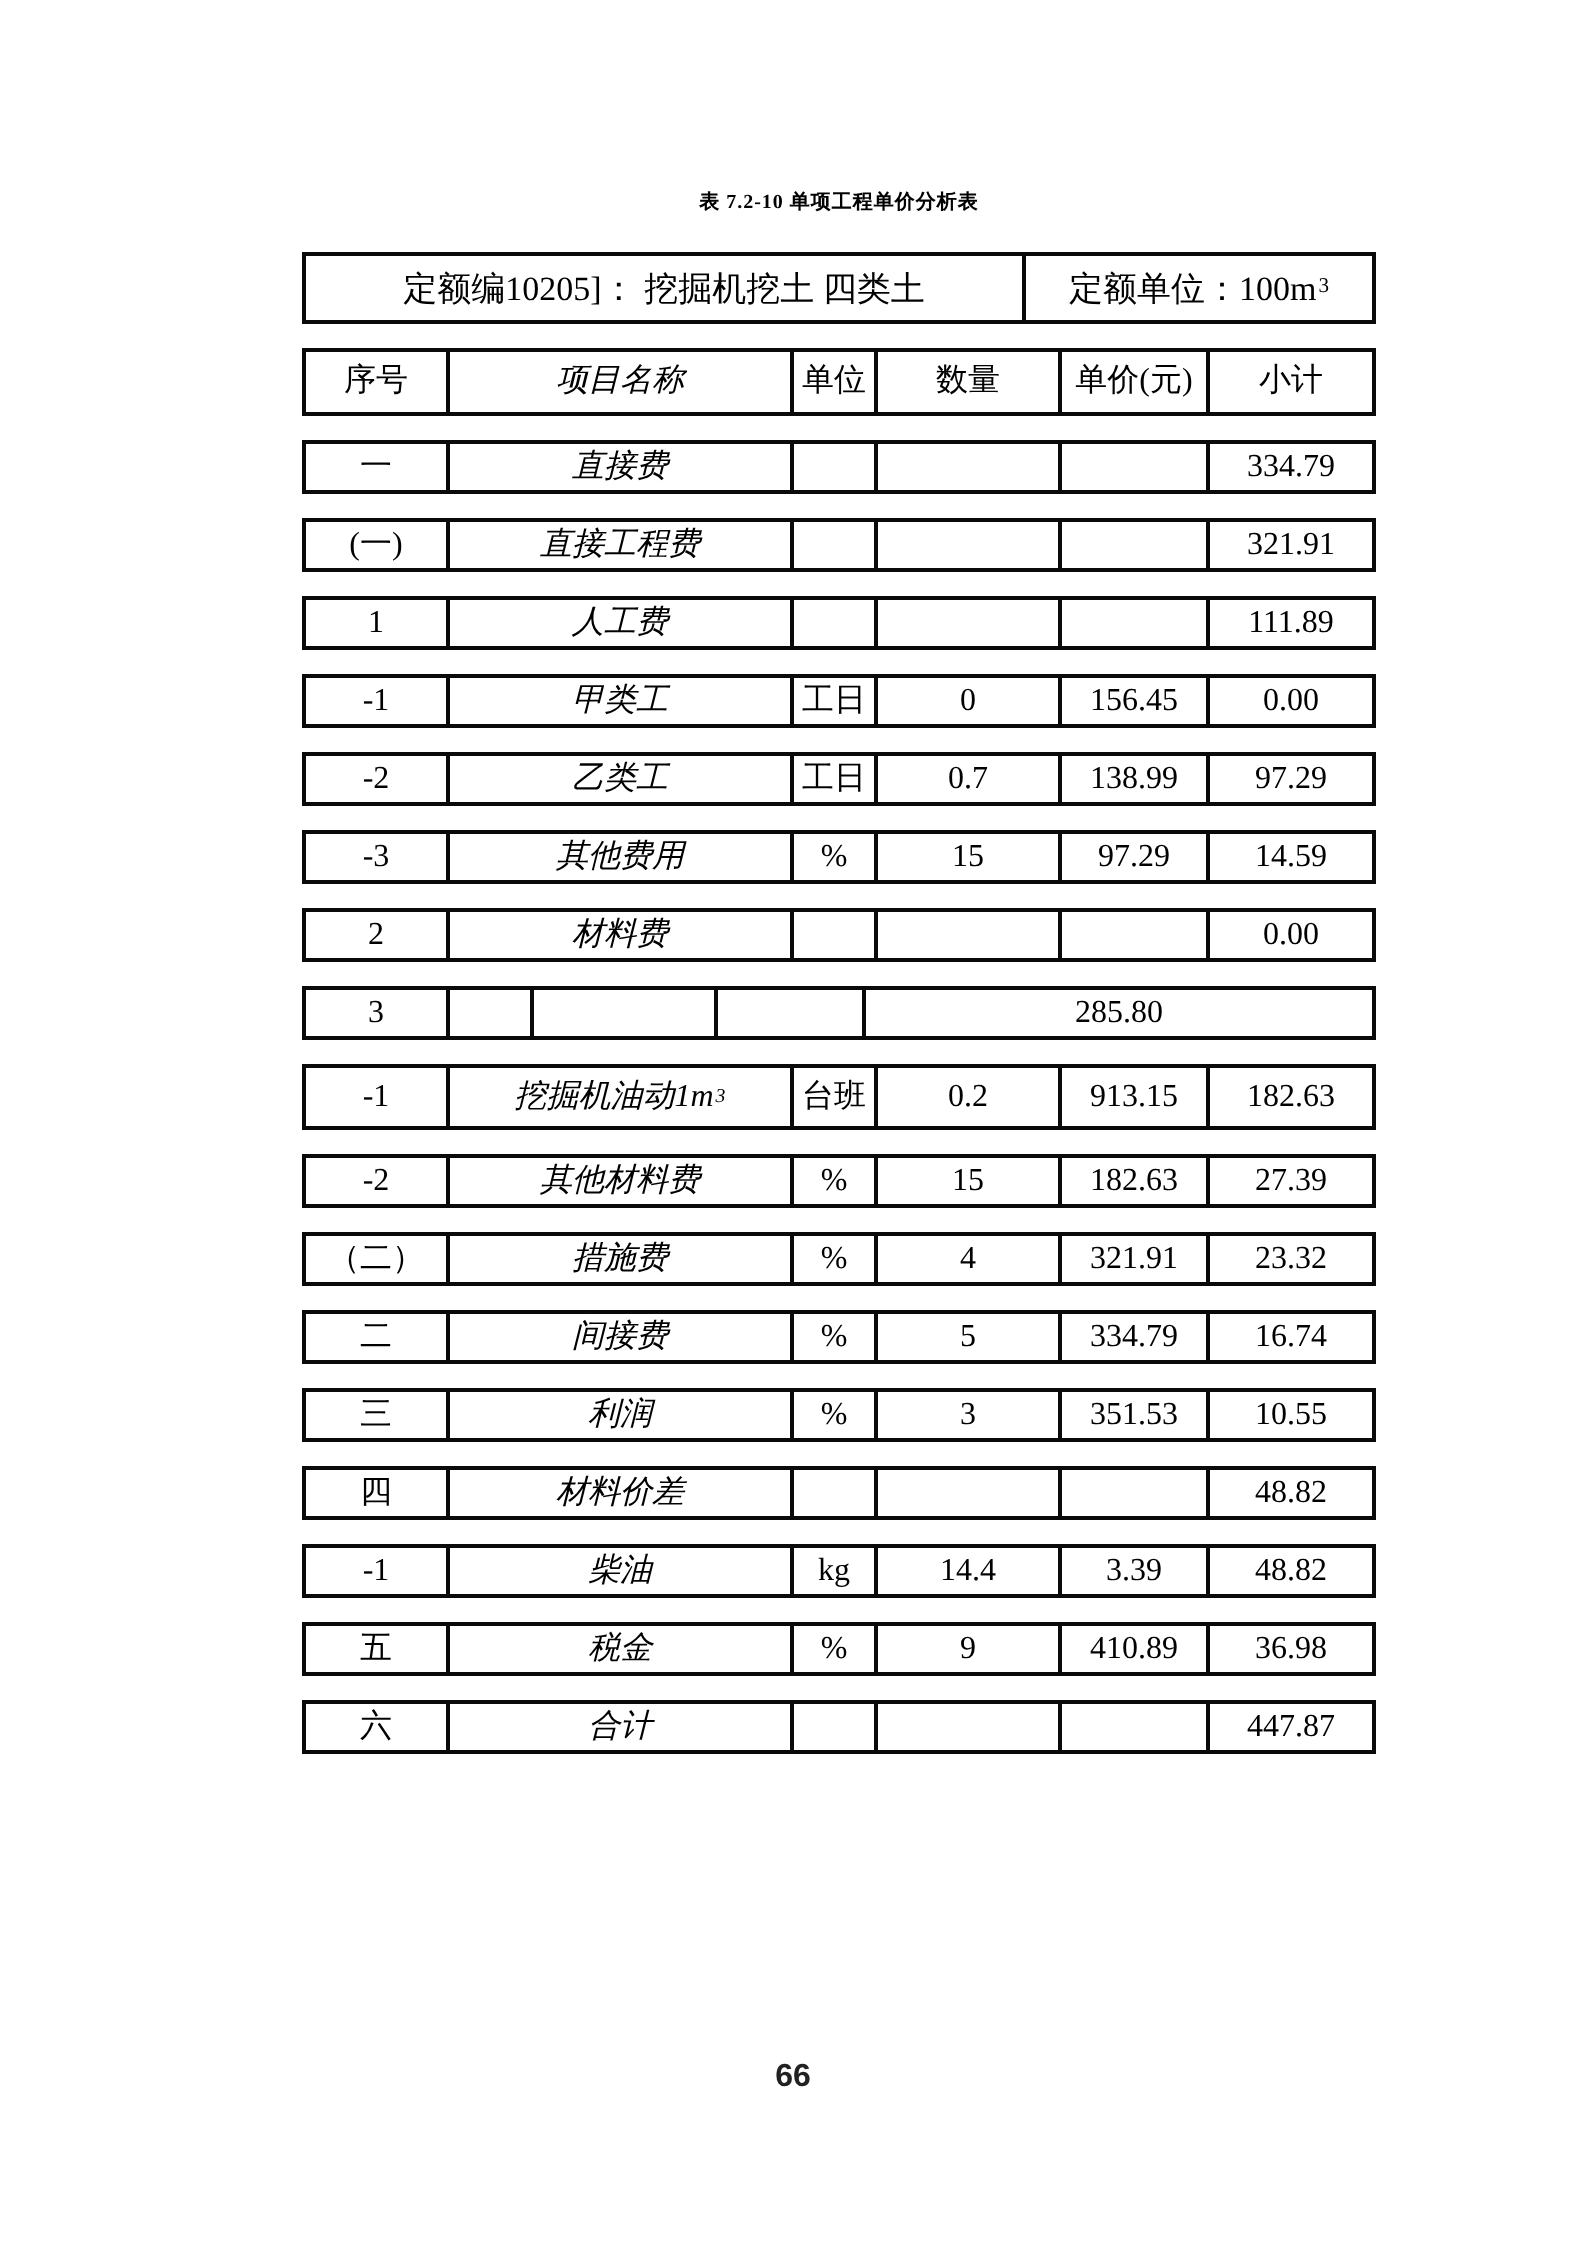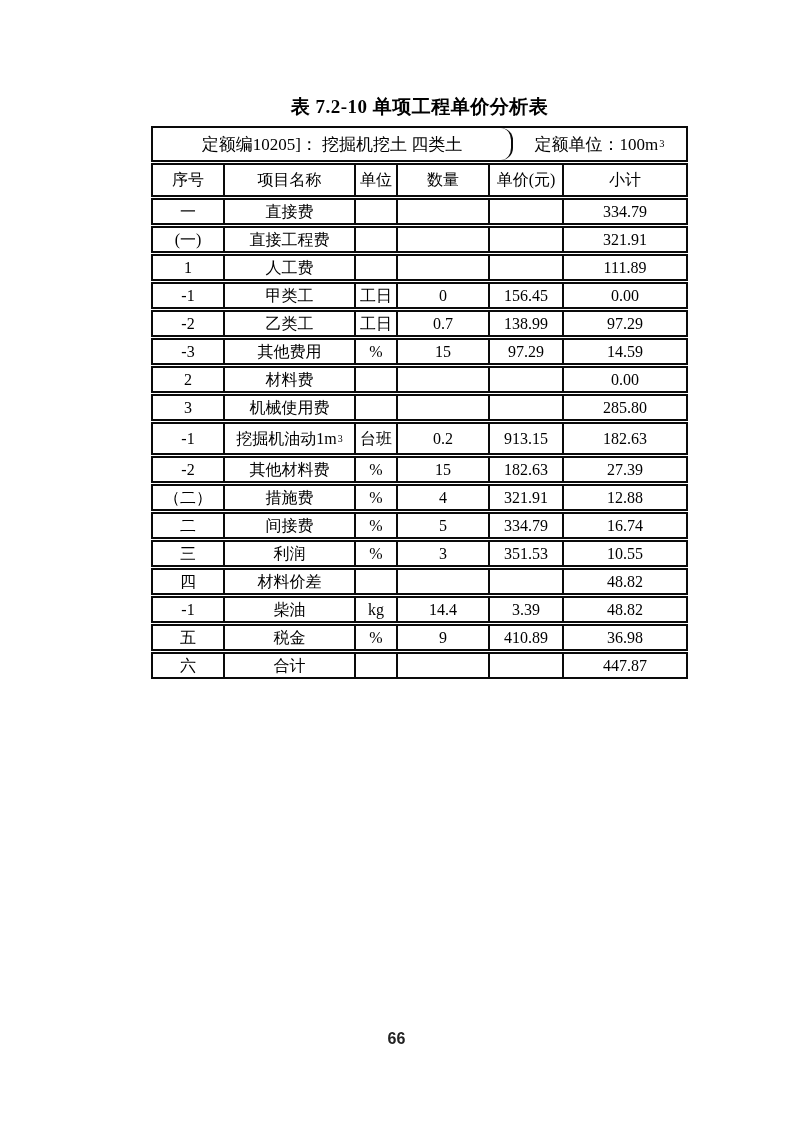--- a/index.html
+++ b/index.html
@@ -15,61 +15,61 @@
     color: #000000;
     overflow: hidden;
   }
   .doc-title {
     position: absolute;
     left: 151px;
     top: 94px;
     width: 537px;
     text-align: center;
     font-weight: bold;
-    font-size: 19px;
+    font-size: 10px;
     letter-spacing: 0.5px;
     white-space: pre;
   }
   .price-table {
     position: absolute;
     left: 151px;
     top: 126px;
     width: 537px;
   }
   .trow {
     display: flex;
     box-sizing: border-box;
     border: 2px solid #0a0a0a;
     background: #ffffff;
-    margin-top: 1px;
+    margin-top: 12px;
     align-items: stretch;
   }
   .trow:first-child { margin-top: 0; }
   .header-top { height: 36px; font-size: 17px; }
   .header-cols { height: 34px; font-size: 16px; }
   .data-row { height: 27px; font-size: 16px; }
   .data-row.tall { height: 33px; }
   .cell {
     box-sizing: border-box;
     display: flex;
     align-items: center;
     justify-content: center;
     border-right: 2px solid #0a0a0a;
     overflow: hidden;
     white-space: pre;
     line-height: 1;
   }
   .cell:last-child { border-right: none; }
   .c1 { width: 72px; }
-  .c2 { width: 131px; }
+  .c2 { width: 172px; font-style: italic; }
   .c3 { width: 42px; }
   .c4 { width: 92px; }
   .c5 { width: 74px; }
   .c6 { flex: 1; }
-  .hleft { width: 360px; border-radius: 12px; }
+  .hleft { width: 360px; }
   .hright { flex: 1; }
   sup {
     font-size: 0.62em;
     line-height: 0;
     vertical-align: super;
     margin-left: 1px;
   }
   .page-number {
     position: absolute;
     left: 0;
@@ -155,21 +155,20 @@
     <div class="trow data-row">
       <div class="cell c1">2</div>
       <div class="cell c2">材料费</div>
       <div class="cell c3"></div>
       <div class="cell c4"></div>
       <div class="cell c5"></div>
       <div class="cell c6">0.00</div>
     </div>
     <div class="trow data-row">
       <div class="cell c1">3</div>
-      <div class="cell c2">机械使用费</div>
       <div class="cell c3"></div>
       <div class="cell c4"></div>
       <div class="cell c5"></div>
       <div class="cell c6">285.80</div>
     </div>
     <div class="trow data-row tall">
       <div class="cell c1">-1</div>
       <div class="cell c2"><span>挖掘机油动1m</span><sup>3</sup></div>
       <div class="cell c3">台班</div>
       <div class="cell c4">0.2</div>
@@ -183,21 +182,21 @@
       <div class="cell c4">15</div>
       <div class="cell c5">182.63</div>
       <div class="cell c6">27.39</div>
     </div>
     <div class="trow data-row">
       <div class="cell c1">（二）</div>
       <div class="cell c2">措施费</div>
       <div class="cell c3">%</div>
       <div class="cell c4">4</div>
       <div class="cell c5">321.91</div>
-      <div class="cell c6">12.88</div>
+      <div class="cell c6">23.32</div>
     </div>
     <div class="trow data-row">
       <div class="cell c1">二</div>
       <div class="cell c2">间接费</div>
       <div class="cell c3">%</div>
       <div class="cell c4">5</div>
       <div class="cell c5">334.79</div>
       <div class="cell c6">16.74</div>
     </div>
     <div class="trow data-row">

